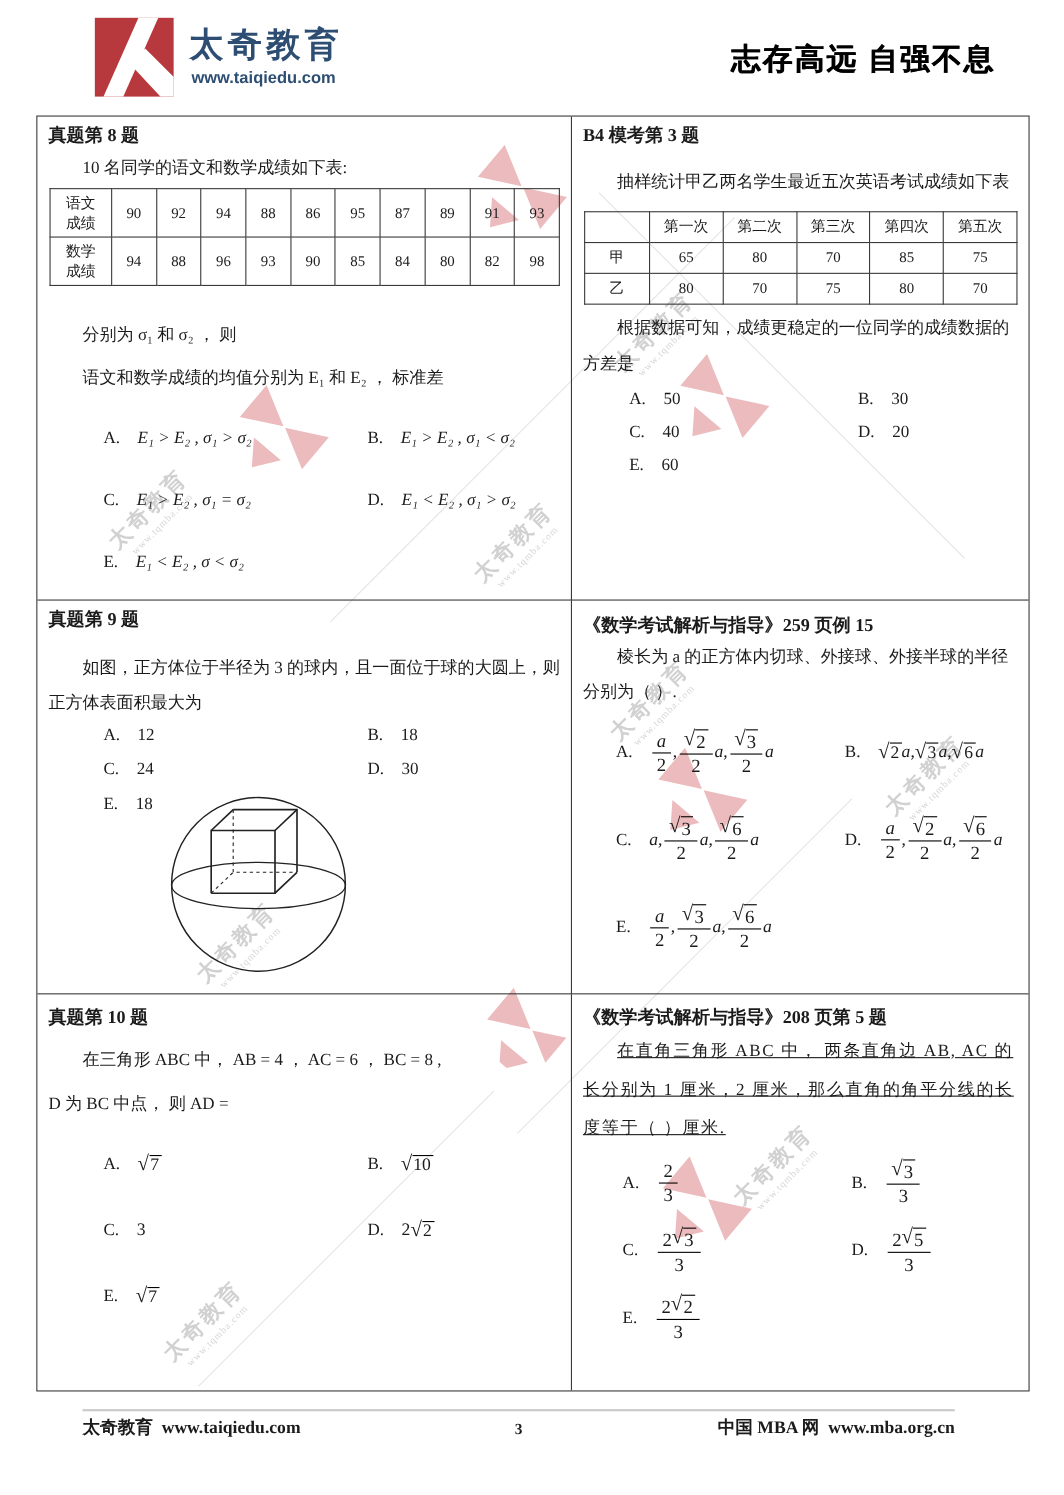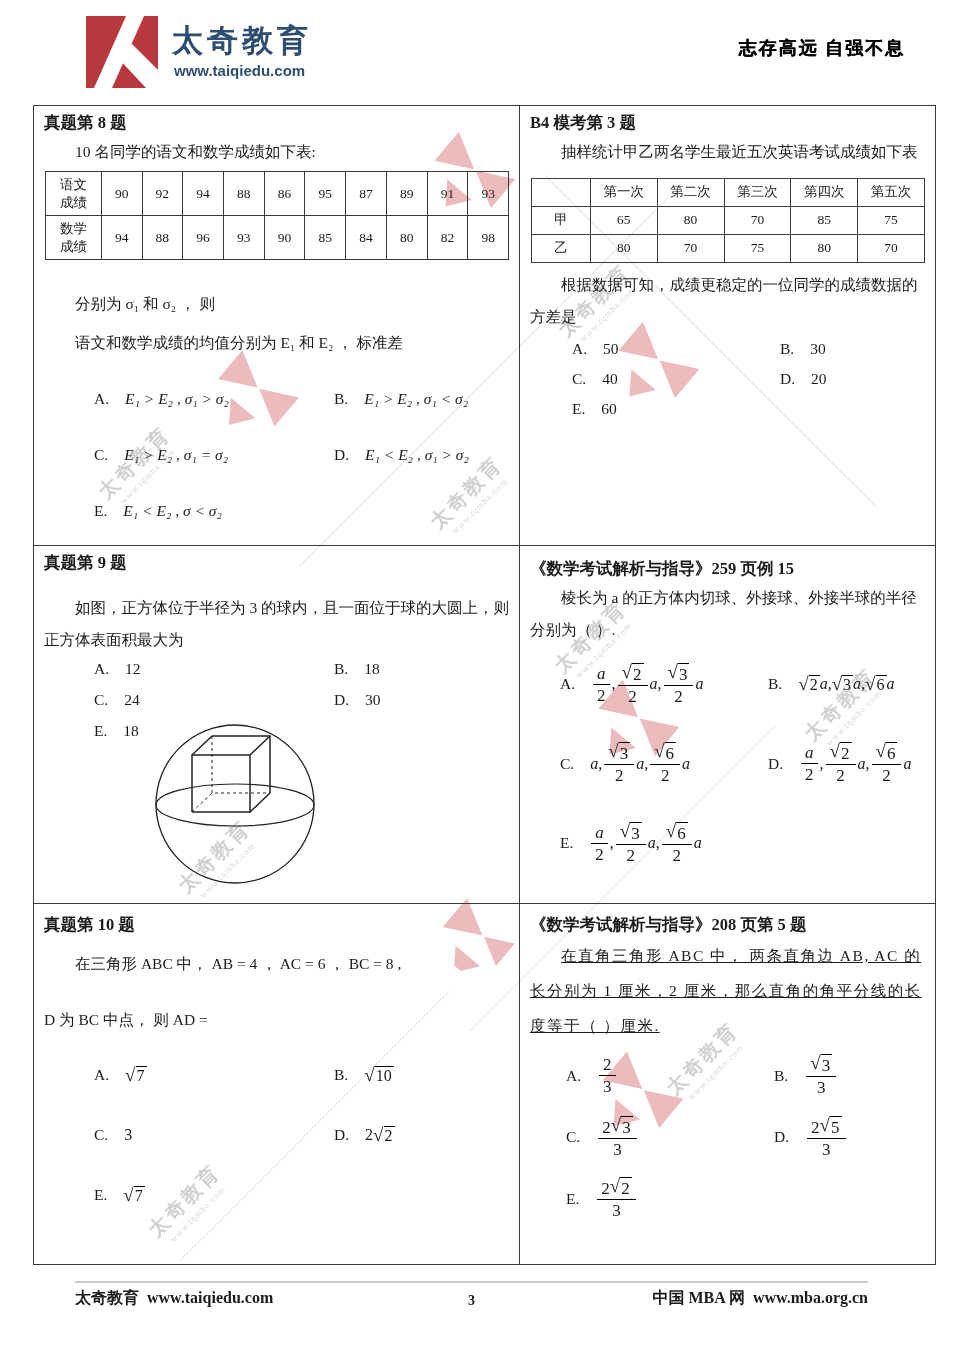--- a/index.html
+++ b/index.html
@@ -4,21 +4,21 @@
 <style>
   html,body{margin:0;padding:0;background:#fff;}
   body{width:967px;height:1359px;position:relative;overflow:hidden;
        font-family:"Liberation Serif","DejaVu Serif",serif;color:#1b1b1b;}
   
   .logo-box{position:absolute;left:86px;top:16px;width:72px;height:72px;}
   .brand{position:absolute;left:172px;top:20px;font-family:"Liberation Sans","DejaVu Sans",sans-serif;
          font-weight:bold;font-size:31px;letter-spacing:4px;color:#2d4e72;}
   .brand-url{position:absolute;left:174px;top:62px;font-family:"Liberation Sans","DejaVu Sans",sans-serif;
          font-weight:bold;font-size:15px;color:#2d4e72;}
-  .motto{position:absolute;right:62px;top:36px;font-size:18px;font-weight:bold;color:#000;
+  .motto{position:absolute;right:62px;top:36px;font-size:27px;font-weight:bold;color:#000;
          letter-spacing:2px;text-shadow:0.6px 0 currentColor;}
   
   .wm,.wm-line{position:absolute;pointer-events:none;}
   .wm-t{transform:rotate(-45deg);text-align:center;opacity:.85;}
   .wm-t .wm-big{font-size:20px;font-weight:bold;color:#c9c9c9;letter-spacing:3px;}
   .wm-t .wm-small{font-size:9px;color:#cfcfcf;letter-spacing:1px;}
   .wm-d{opacity:.45;transform:rotate(40deg);}
   .wm-line{border-top:1.5px solid #e4e4e4;transform-origin:left top;}
   
   .grid{position:absolute;left:33px;top:105px;width:901px;border:1px solid #3a3a3a;
@@ -215,21 +215,21 @@
     <div class="optrow" style="margin-top:38px">
       <span class="opt o-left">
           <span class="ol">E.</span>
           <span class="mi">E₁ &lt; E₂ , σ &lt; σ₂</span>
         </span>
     </div>
   </div>
 
   <div class="cell last-col r-col">
     <div class="qtitle">B4 模考第 3 题</div>
-    <p class="para indent lh2" style="margin-top:2px">抽样统计甲乙两名学生最近五次英语考试成绩如下表</p>
+    <p class="para indent lh2" style="margin-top:16px">抽样统计甲乙两名学生最近五次英语考试成绩如下表</p>
     <table class="t3">
       <tbody>
           <tr>
         <th class="lbl"></th>
         <th>第一次</th>
         <th>第二次</th>
         <th>第三次</th>
         <th>第四次</th>
         <th>第五次</th>
       </tr>
@@ -503,21 +503,21 @@
             </span>
             <span class="mi">a</span>
           </span>
         </span>
     </div>
   </div>
 
   <div class="cell last-row">
     <div class="qtitle" style="margin-top:4px">真题第 10 题</div>
     <p class="para indent lh29" style="margin-top:6px">在三角形 ABC 中， AB = 4 ， AC = 6 ， BC = 8 ,</p>
-    <p class="para" style="margin-top:16px;line-height:2.2">D 为 BC 中点， 则 AD =</p>
+    <p class="para" style="margin-top:0;line-height:2.2">D 为 BC 中点， 则 AD =</p>
     <div class="optrow" style="margin-top:28px">
       <span class="opt o-left">
           <span class="ol">A.</span>
           <span class="math">
             <span class="sqrt">
               <span class="rsign">√</span>
               <span class="rad"><span class="mn">7</span></span>
             </span>
           </span>
         </span>

